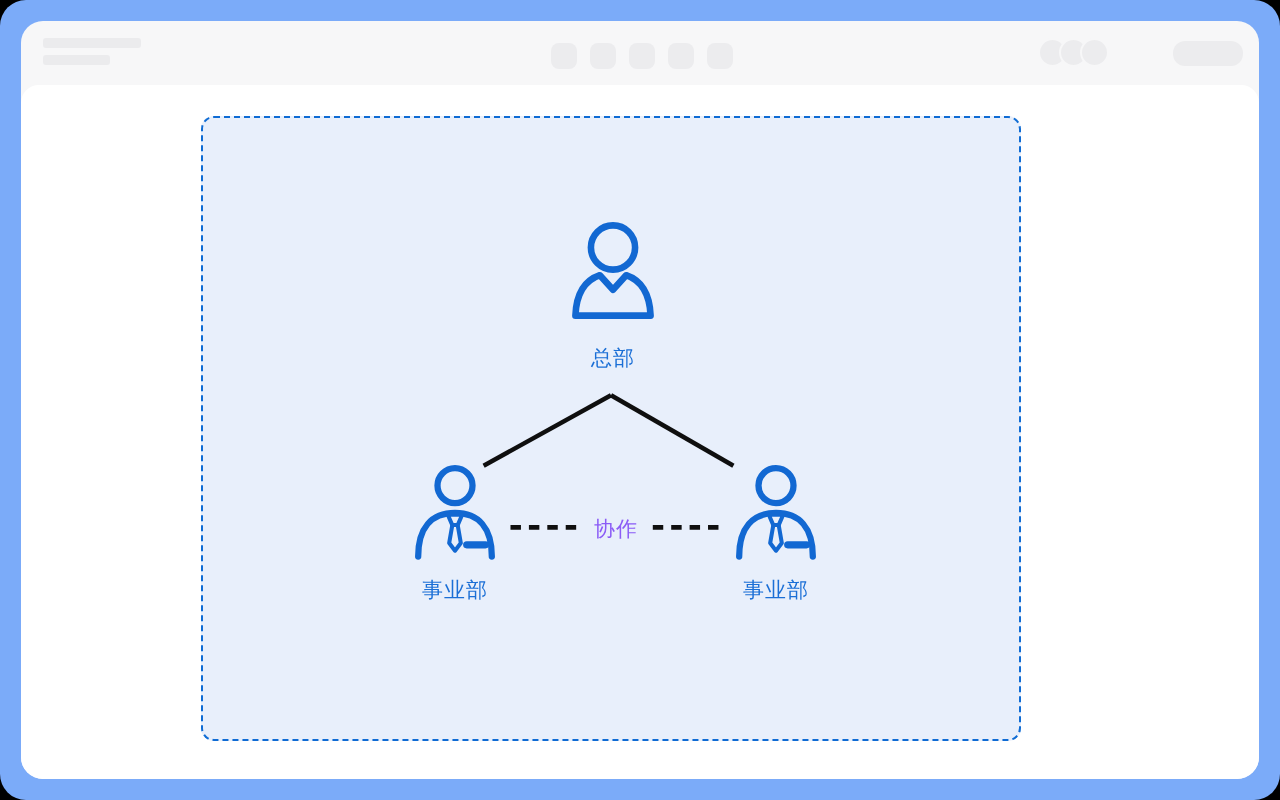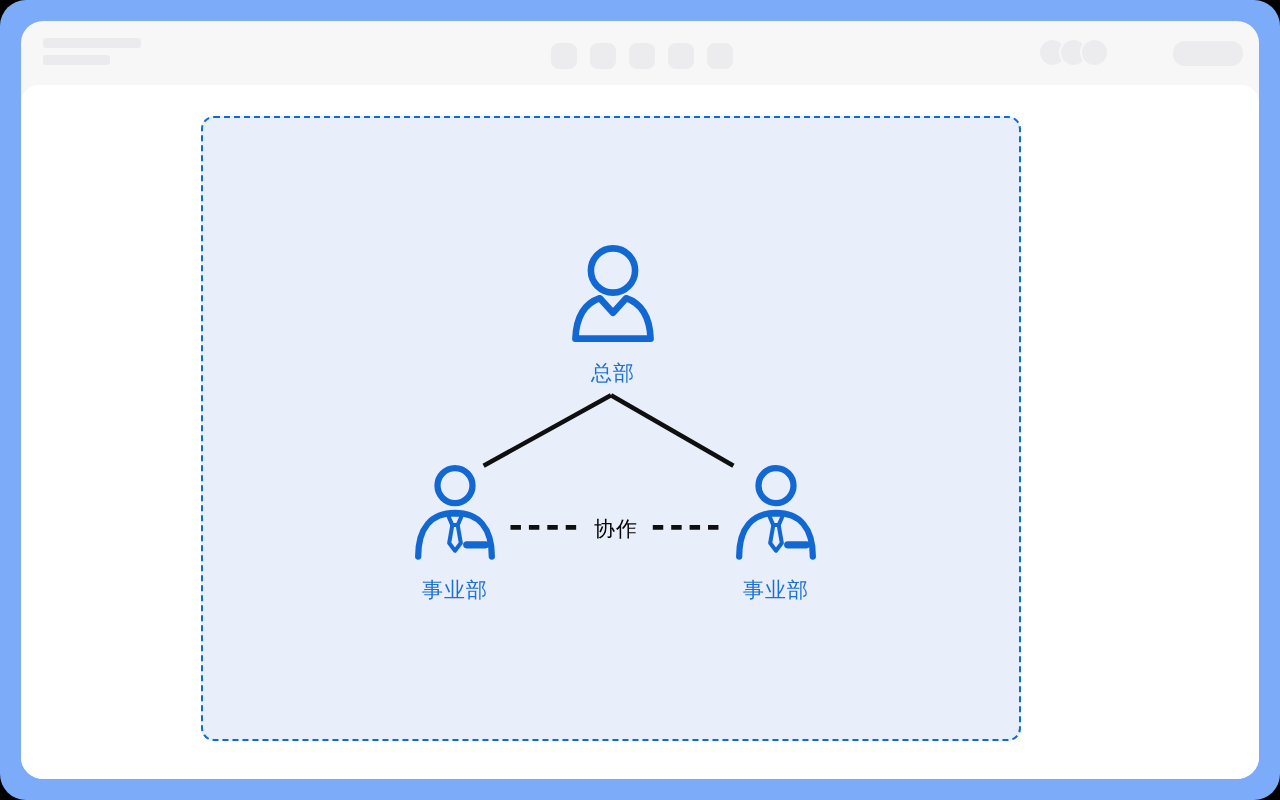--- a/index.html
+++ b/index.html
@@ -53,37 +53,37 @@
     background: #e8effb;
     border: 2px dashed #0e6bd4;
     border-radius: 13px;
   }
   .edges { position: absolute; left: 0; top: 0; width: 100%; height: 100%; }
   .node {
     position: absolute;
     display: flex; flex-direction: column; align-items: center;
     transform: translateX(-50%);
   }
-  .node-root { left: 410px; top: 126px; }
+  .node-root { left: 410px; top: 103px; gap: 8px; }
   .node-left { left: 252px; top: 346px; }
   .node-right { left: 573px; top: 346px; }
   .node-label {
     margin-top: 15px;
     font-size: 21px;
     font-weight: 500;
     color: #1b6fd6;
     letter-spacing: 1px;
     white-space: nowrap;
   }
   .edge-label {
     position: absolute; left: 413px; top: 412px;
     transform: translate(-50%, -54%);
     font-size: 21px;
     font-weight: 500;
-    color: #000000;
+    color: #8b5cf6;
     letter-spacing: 1px;
     white-space: nowrap;
   }
 </style>
 </head>
 <body>
 
 <div class="frame">
   <div class="window">
 

